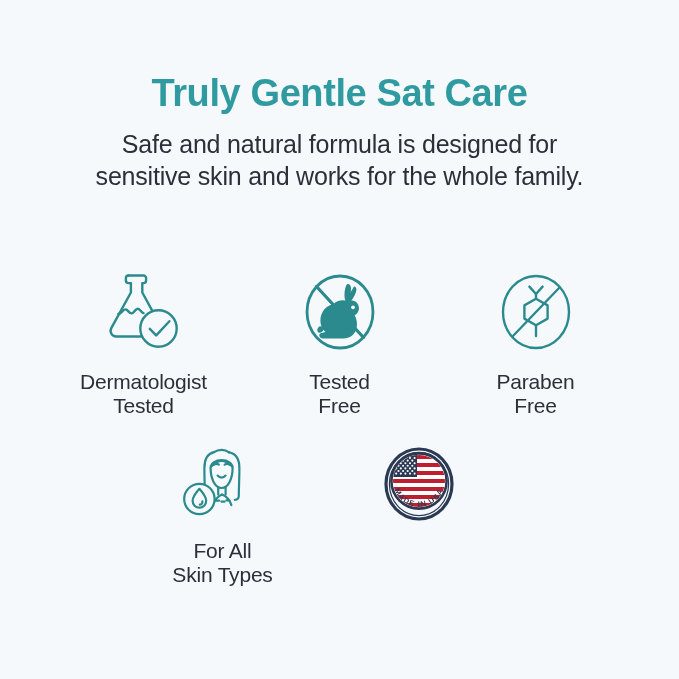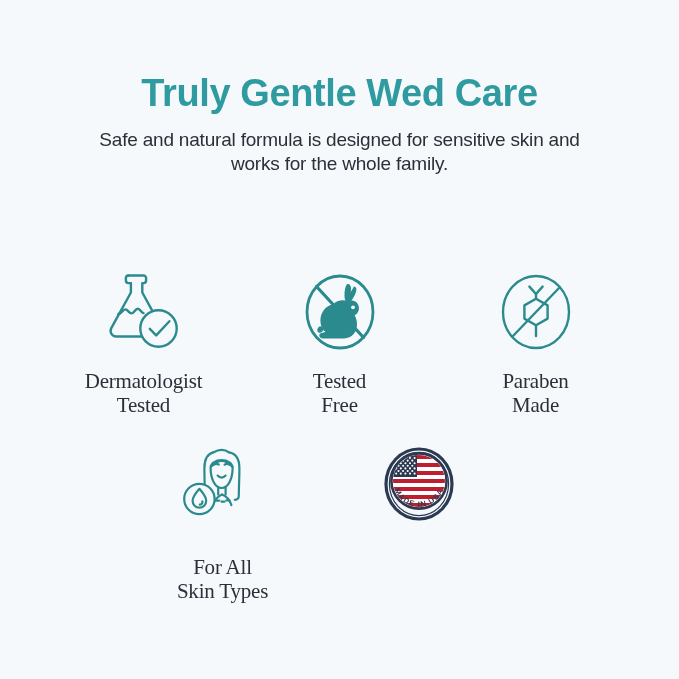--- a/index.html
+++ b/index.html
@@ -34,21 +34,21 @@
     font-weight: bold;
     color: #2f9ba0;
     letter-spacing: -0.4px;
     line-height: 1.0;
     margin: 0;
     padding: 0;
   }
   .subtitle {
     margin: 0;
     padding: 0;
-    font-size: 19px;
+    font-size: 25px;
     line-height: 1.28;
     color: #2b2f38;
     font-weight: normal;
     letter-spacing: -0.2px;
     max-width: 500px;
     margin: 16px auto 0 auto;
   }
 
   
   .badges {
@@ -78,34 +78,33 @@
     justify-content: center;
   }
   .badge-label {
     margin-top: 14px;
     text-align: center;
     font-size: 21px;
     line-height: 1.14;
     color: #2b2f38;
     letter-spacing: -0.2px;
     white-space: pre-line;
-    font-family: Liberation Serif, serif;
-  }
-  .row-2 .badge-label { margin-top: 28px; }
+  }
+  .row-2 .badge-label { margin-top: 11px; }
 
   
   .badge-row.row-2 { padding-left: 0; margin-left: -38px; }
 </style>
 </head>
 <body>
 
 <div class="page">
 
   <div class="header">
-    <h1 class="title">Truly Gentle Wed Care</h1>
+    <h1 class="title">Truly Gentle Sat Care</h1>
     <p class="subtitle">Safe and natural formula is designed for sensitive skin and works for the whole family.</p>
   </div>
 
   <div class="badges">
 
     <div class="badge-row row-1">
 
       <div class="badge">
         <div class="badge-icon">
           <svg width="82" height="84" viewBox="0 0 82 84">
@@ -163,21 +162,21 @@
               <path d="M40 28.8 L40 24.0"></path>
               <path d="M40 24.0 L33.4 16.6"></path>
               <path d="M40 24.0 L46.6 16.6"></path>
 
               <path d="M40 55.2 L40 66.0"></path>
             </g>
             <line x1="16.5" y1="66.5" x2="63.5" y2="17.5" stroke="#2b8a8d" stroke-width="2.4" stroke-linecap="round"></line>
           </svg>
         </div>
         <div class="badge-label">Paraben
-Made</div>
+Free</div>
       </div>
 
     </div>
 
     <div class="badge-row row-2">
 
       <div class="badge">
         <div class="badge-icon">
           <svg width="84" height="84" viewBox="0 0 84 84">
             <g fill="none" stroke="#2b8a8d" stroke-width="2.2" stroke-linecap="round" stroke-linejoin="round">

